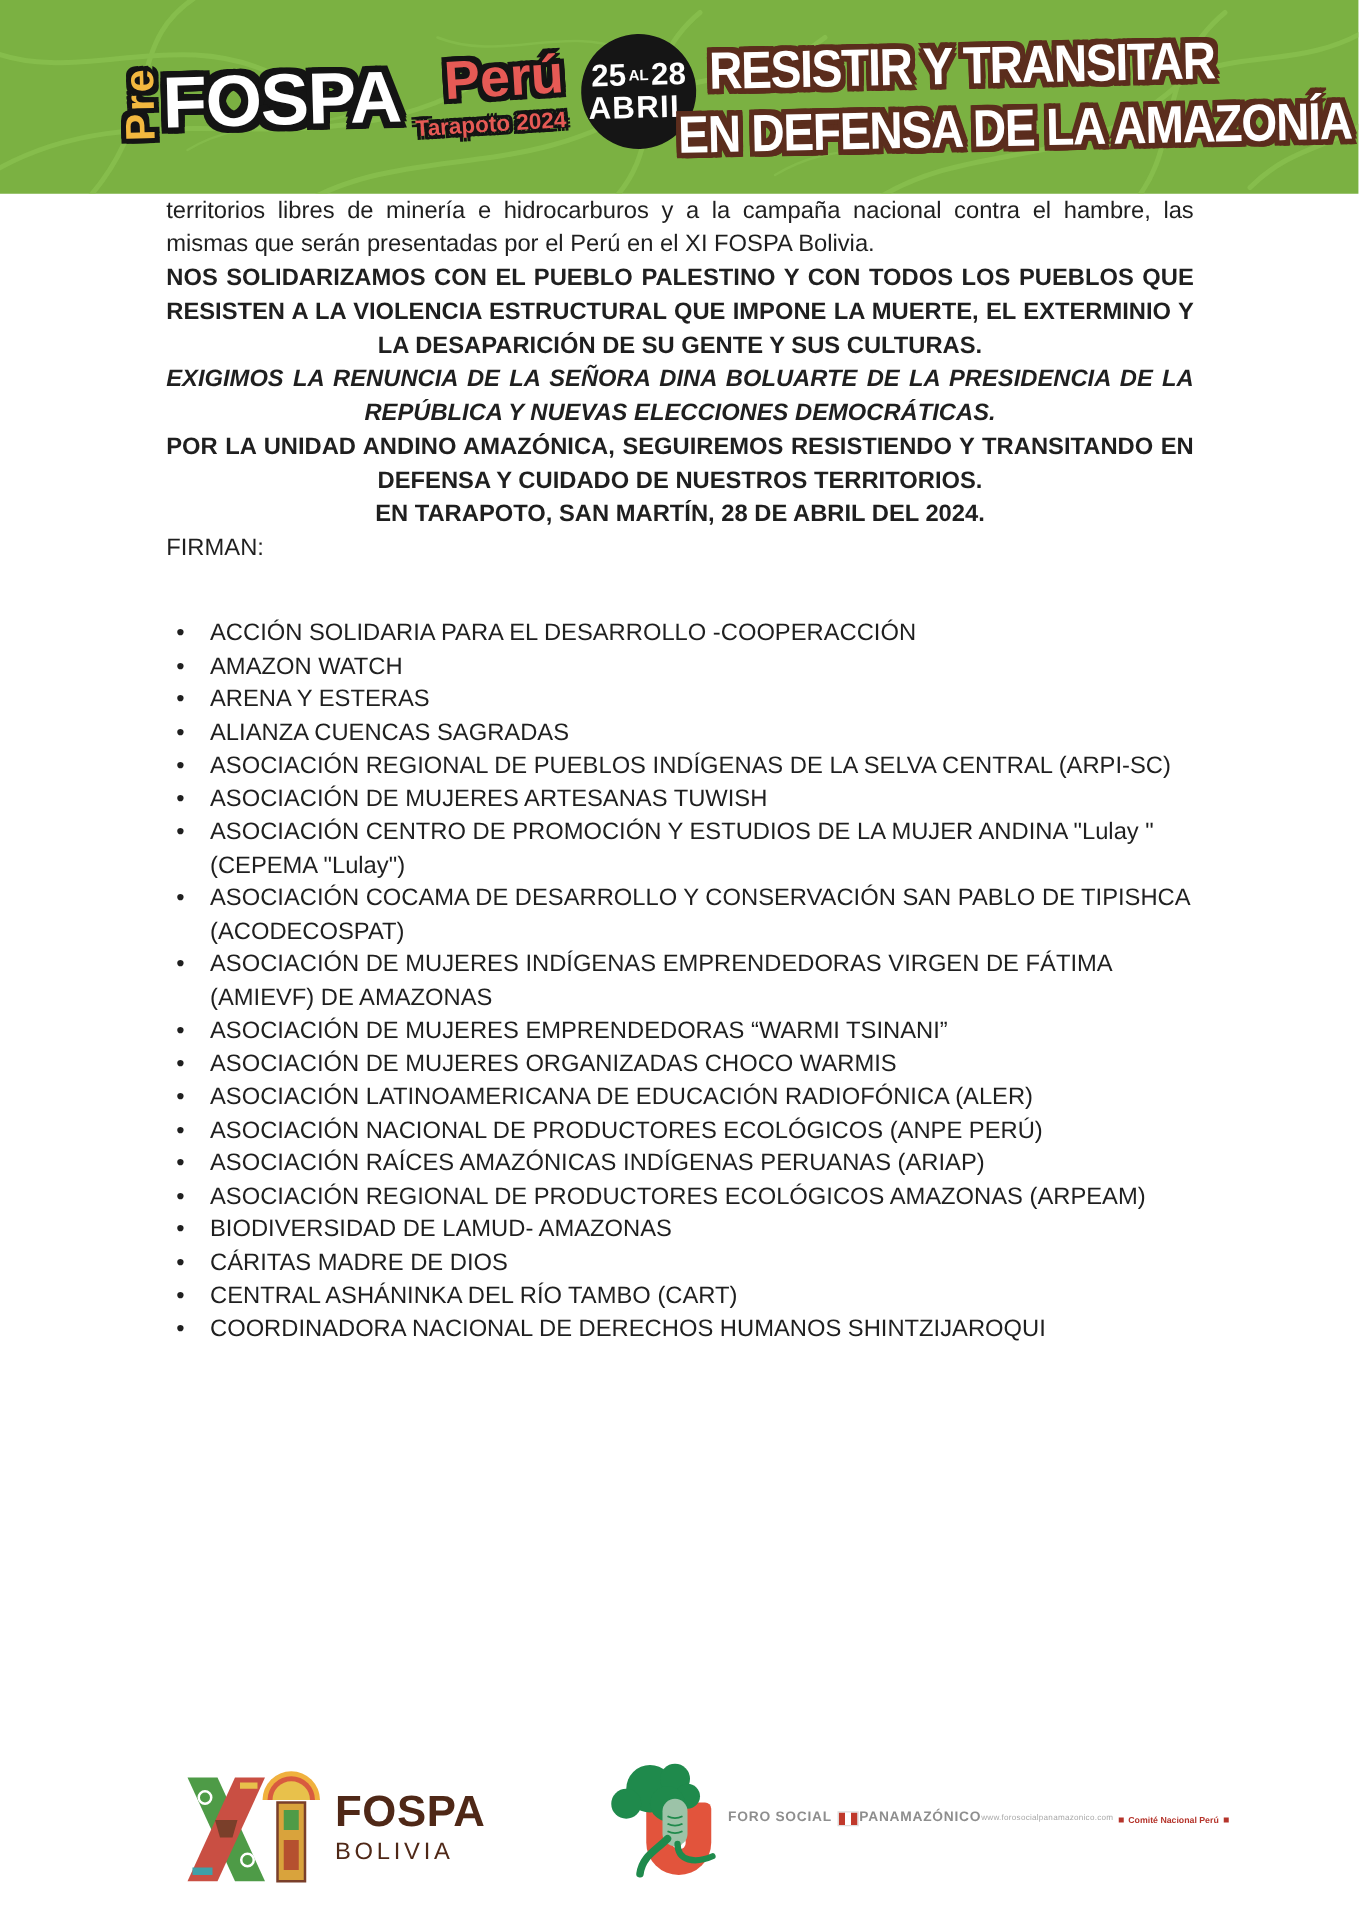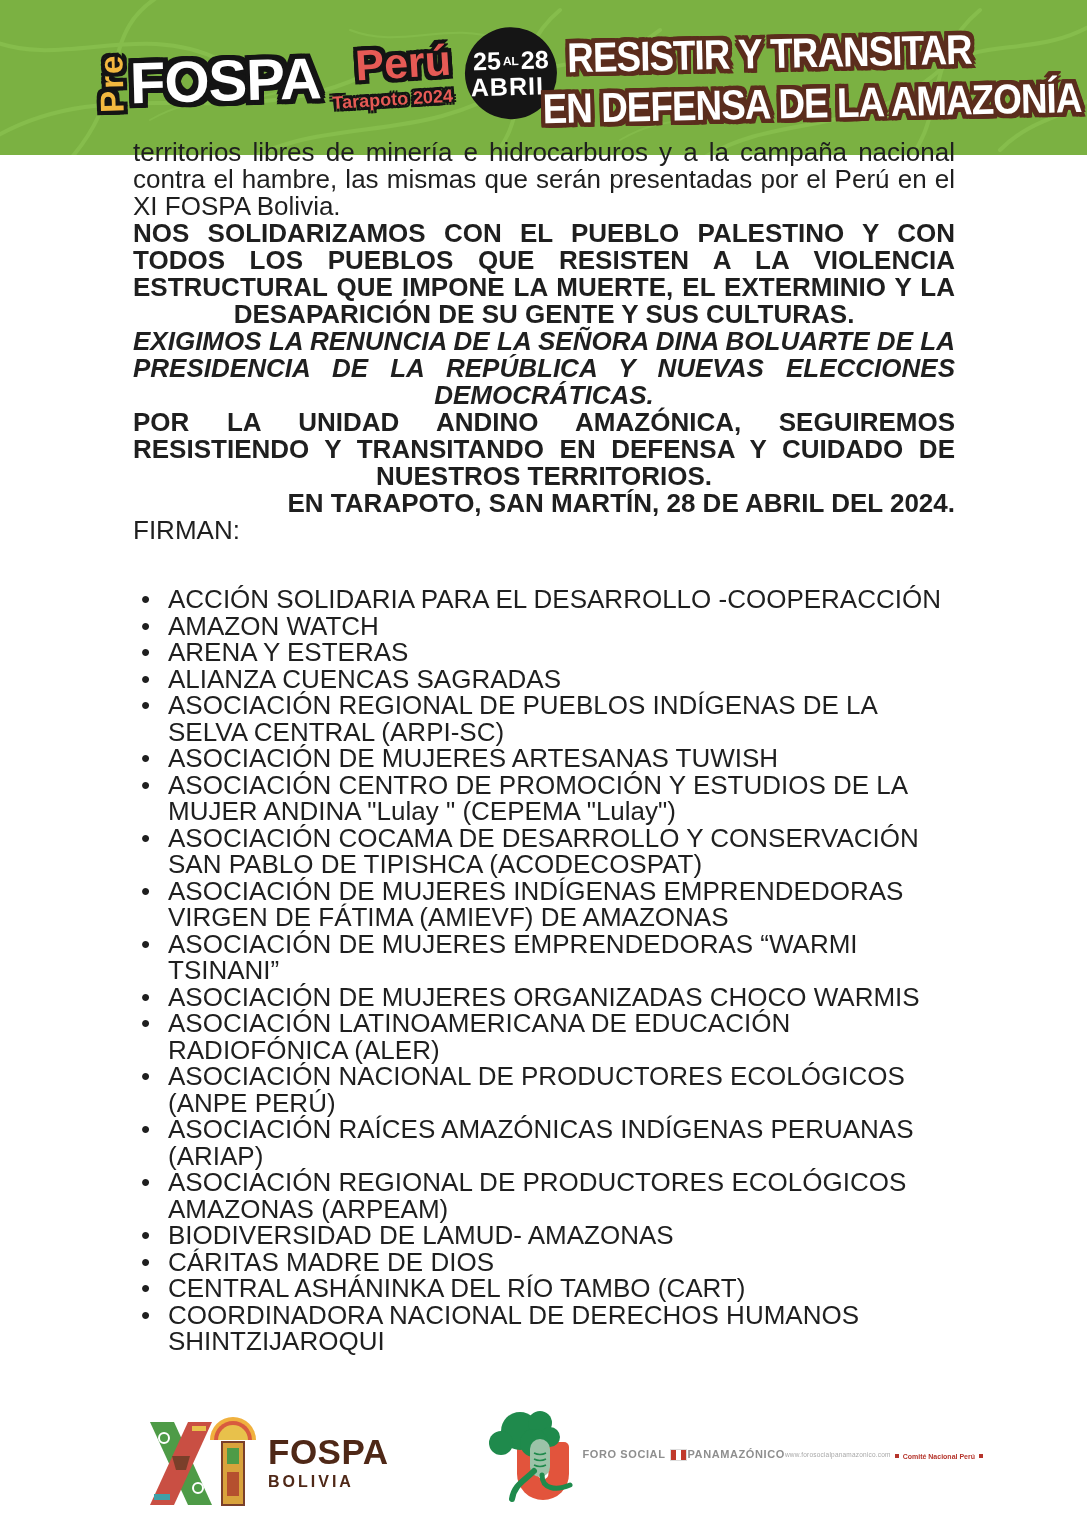--- a/index.html
+++ b/index.html
@@ -41,39 +41,39 @@
 
   .banner-title {
     position:absolute; left:535px; top:34px; width:470px; text-align:center;
     font-size:38px; font-weight:700; line-height:1.2; letter-spacing:-1px; color:#ffffff;
     transform:rotate(-1.2deg) scale(0.97,1.1); transform-origin:center;
     text-shadow:-4px -4px 0 #5B2D1D,4px -4px 0 #5B2D1D,-4px 4px 0 #5B2D1D,4px 4px 0 #5B2D1D,-4px 0 0 #5B2D1D,4px 0 0 #5B2D1D,0 -4px 0 #5B2D1D,0 4px 0 #5B2D1D,-3px -4px 0 #5B2D1D,3px 4px 0 #5B2D1D,-4px 3px 0 #5B2D1D,4px -3px 0 #5B2D1D;
     white-space:nowrap;
   }
 
   
-  .doc-body { position:absolute; top:139px; left:133px; width:822px; font-size:26px; line-height:27px; }
+  .doc-body { position:absolute; top:155px; left:133px; width:822px; font-size:19px; line-height:27px; }
   .doc-body p { margin:0; }
   .p-intro { margin-top:73px; text-align:justify; }
   .statement { font-weight:700; text-align:justify; text-align-last:center; }
   .st-1 { margin-top:57px; }
   .st-2 { margin-top:49px;font-style:italic; }
   .st-3 { margin-top:51px; }
-  .dateline { margin-top:23px; font-weight:700; text-align:right; }
+  .dateline { margin-top:23px; font-weight:700; text-align:center; }
   .firman { margin-top:33px; font-weight:400; text-align:left; }
 
   ul.signatories { list-style:none; margin:42px 0 0 0; padding:0; line-height:26.5px; }
   ul.signatories li { position:relative; padding-left:35px; }
   ul.signatories li::before { content:"•"; position:absolute; left:8px; top:0; }
 
   
   .footer-left { position:absolute; left:148px; bottom:21px; display:flex; align-items:center; }
   .fospa-bolivia-text { display:flex; flex-direction:column; margin-left:8px; color:#4F2817; }
   .fb-name { font-size:35px; font-weight:700; line-height:1; letter-spacing:0.5px; }
-  .fb-country { font-size:16px; font-weight:700; letter-spacing:3px; margin-top:4px; }
+  .fb-country { font-size:19px; font-weight:400; letter-spacing:3px; margin-top:4px; }
 
   .page-badge {
     position:absolute; left:517px; bottom:36px; width:52px; height:58px;
     background:#E2543C; border-radius:5px 5px 26px 26px;
     display:flex; align-items:center; justify-content:center;
     color:#fff; font-size:23px; font-weight:700;
   }
 
   .footer-right { position:absolute; right:100px; bottom:31px; display:flex; align-items:center; }
   .tree-text { display:flex; margin-left:6px; }

